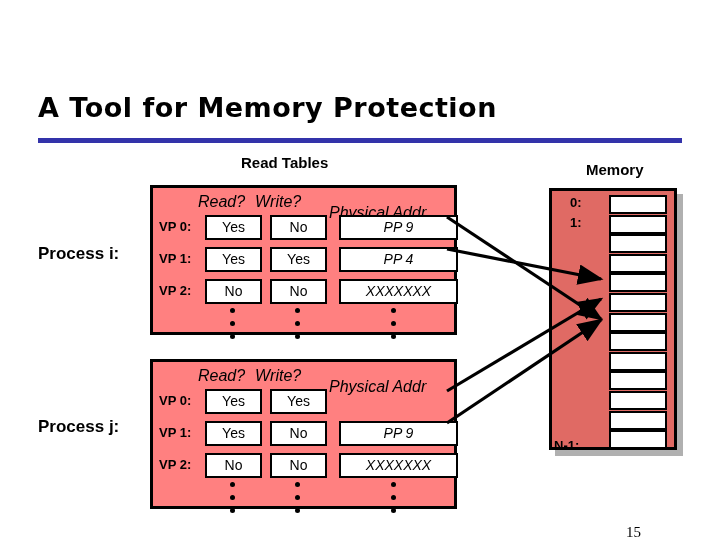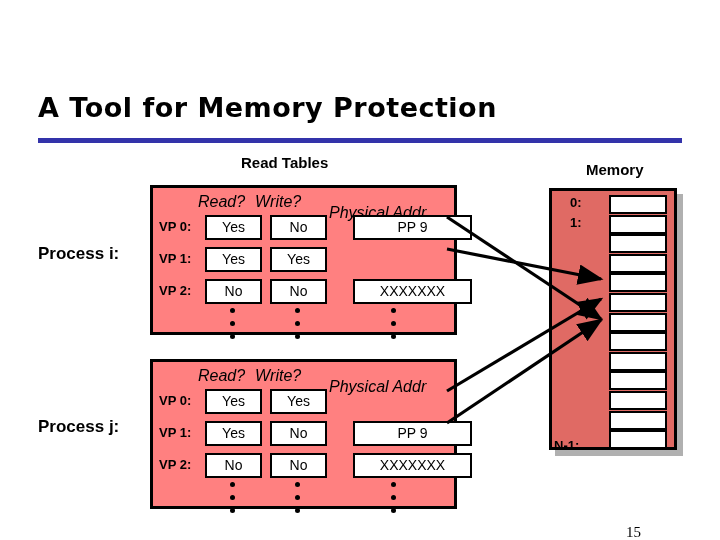--- a/index.html
+++ b/index.html
@@ -56,21 +56,21 @@
     white-space:nowrap;
   }
 
   .cell{
     position:absolute;background:#ffffff;border:2px solid #000;
     box-sizing:border-box;text-align:center;color:#000;
     font-size:14px;line-height:21px;height:25px;
   }
   .c-read {left:52px;width:57px;}
   .c-write{left:117px;width:57px;}
-  .c-addr {left:200px;width:119px;}
+  .c-addr {left:186px;width:119px;font-style:italic;}
 
   .dots{position:absolute;width:5px;}
   .dots i{
     display:block;width:5px;height:5px;border-radius:50%;
     background:#000;margin-bottom:8px;
   }
 
   
   #mem-shadow{
     position:absolute;left:555px;top:157px;width:128px;height:262px;
@@ -118,20 +118,21 @@
     <span class="pt-head h-addr">Physical Addr</span>
 
     <div class="rowlabel" style="top:31px;">VP 0:</div>
     <div class="cell c-read" style="top:27px;">Yes</div>
     <div class="cell c-write" style="top:27px;">No</div>
     <div class="cell c-addr" style="top:27px;">PP 9</div>
 
     <div class="rowlabel" style="top:63px;">VP 1:</div>
     <div class="cell c-read" style="top:59px;">Yes</div>
     <div class="cell c-write" style="top:59px;">Yes</div>
+    <div class="cell c-addr" style="top:59px;">PP 4</div>
 
     <div class="rowlabel" style="top:95px;">VP 2:</div>
     <div class="cell c-read" style="top:91px;">No</div>
     <div class="cell c-write" style="top:91px;">No</div>
     <div class="cell c-addr" style="top:91px;">XXXXXXX</div>
 
     <div class="dots" style="left:77px;top:120px;">
         <i></i>
         <i></i>
         <i></i>

